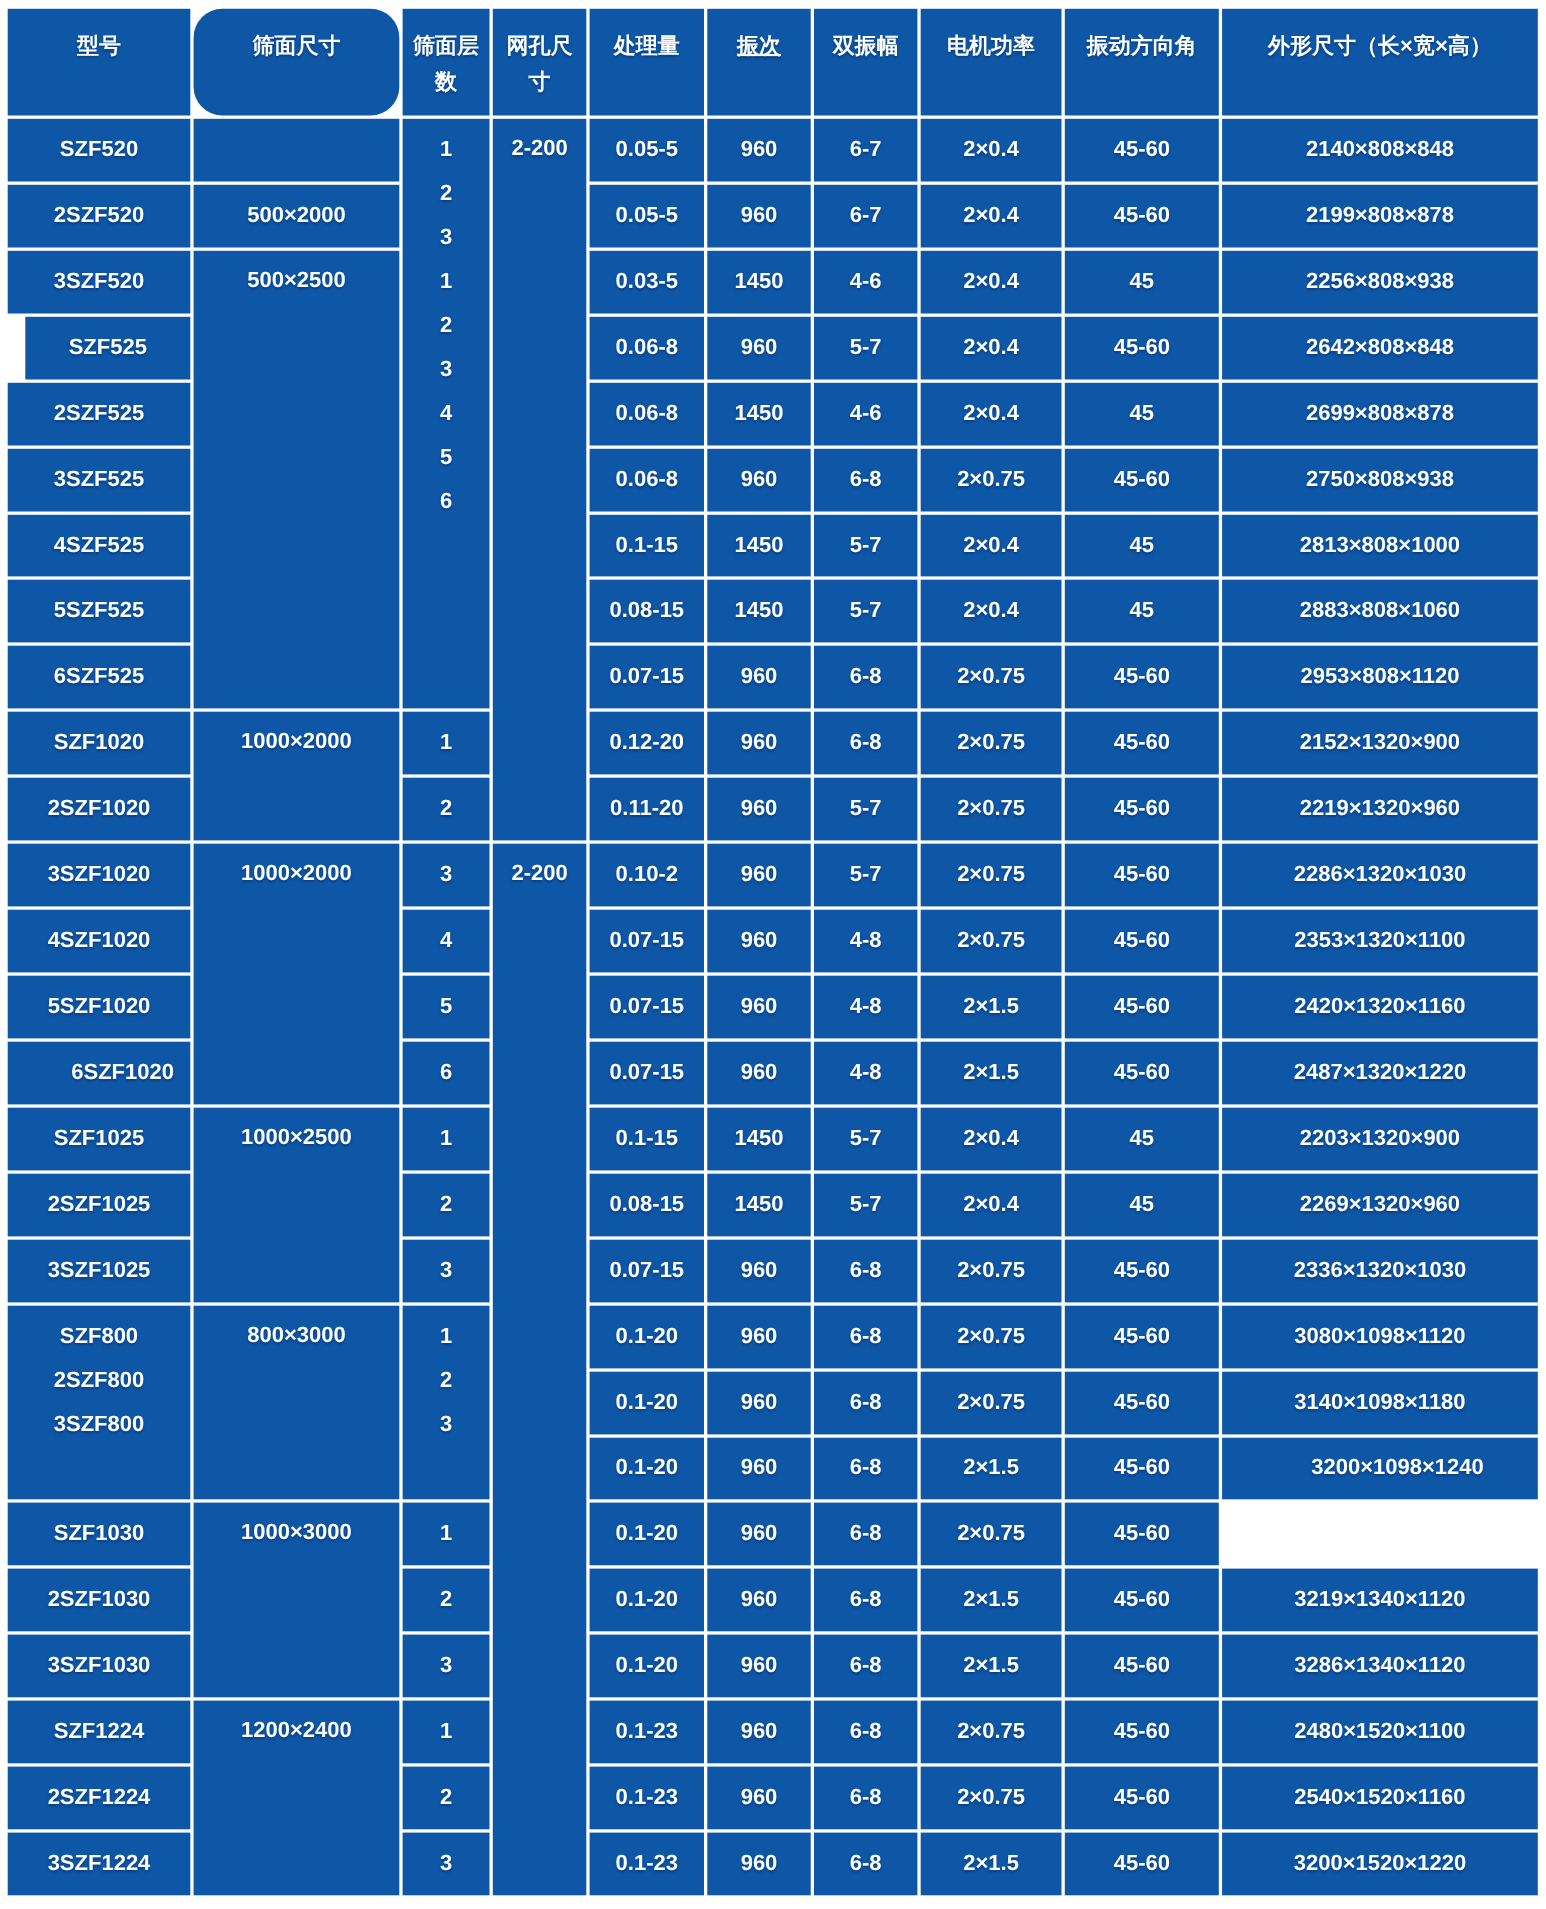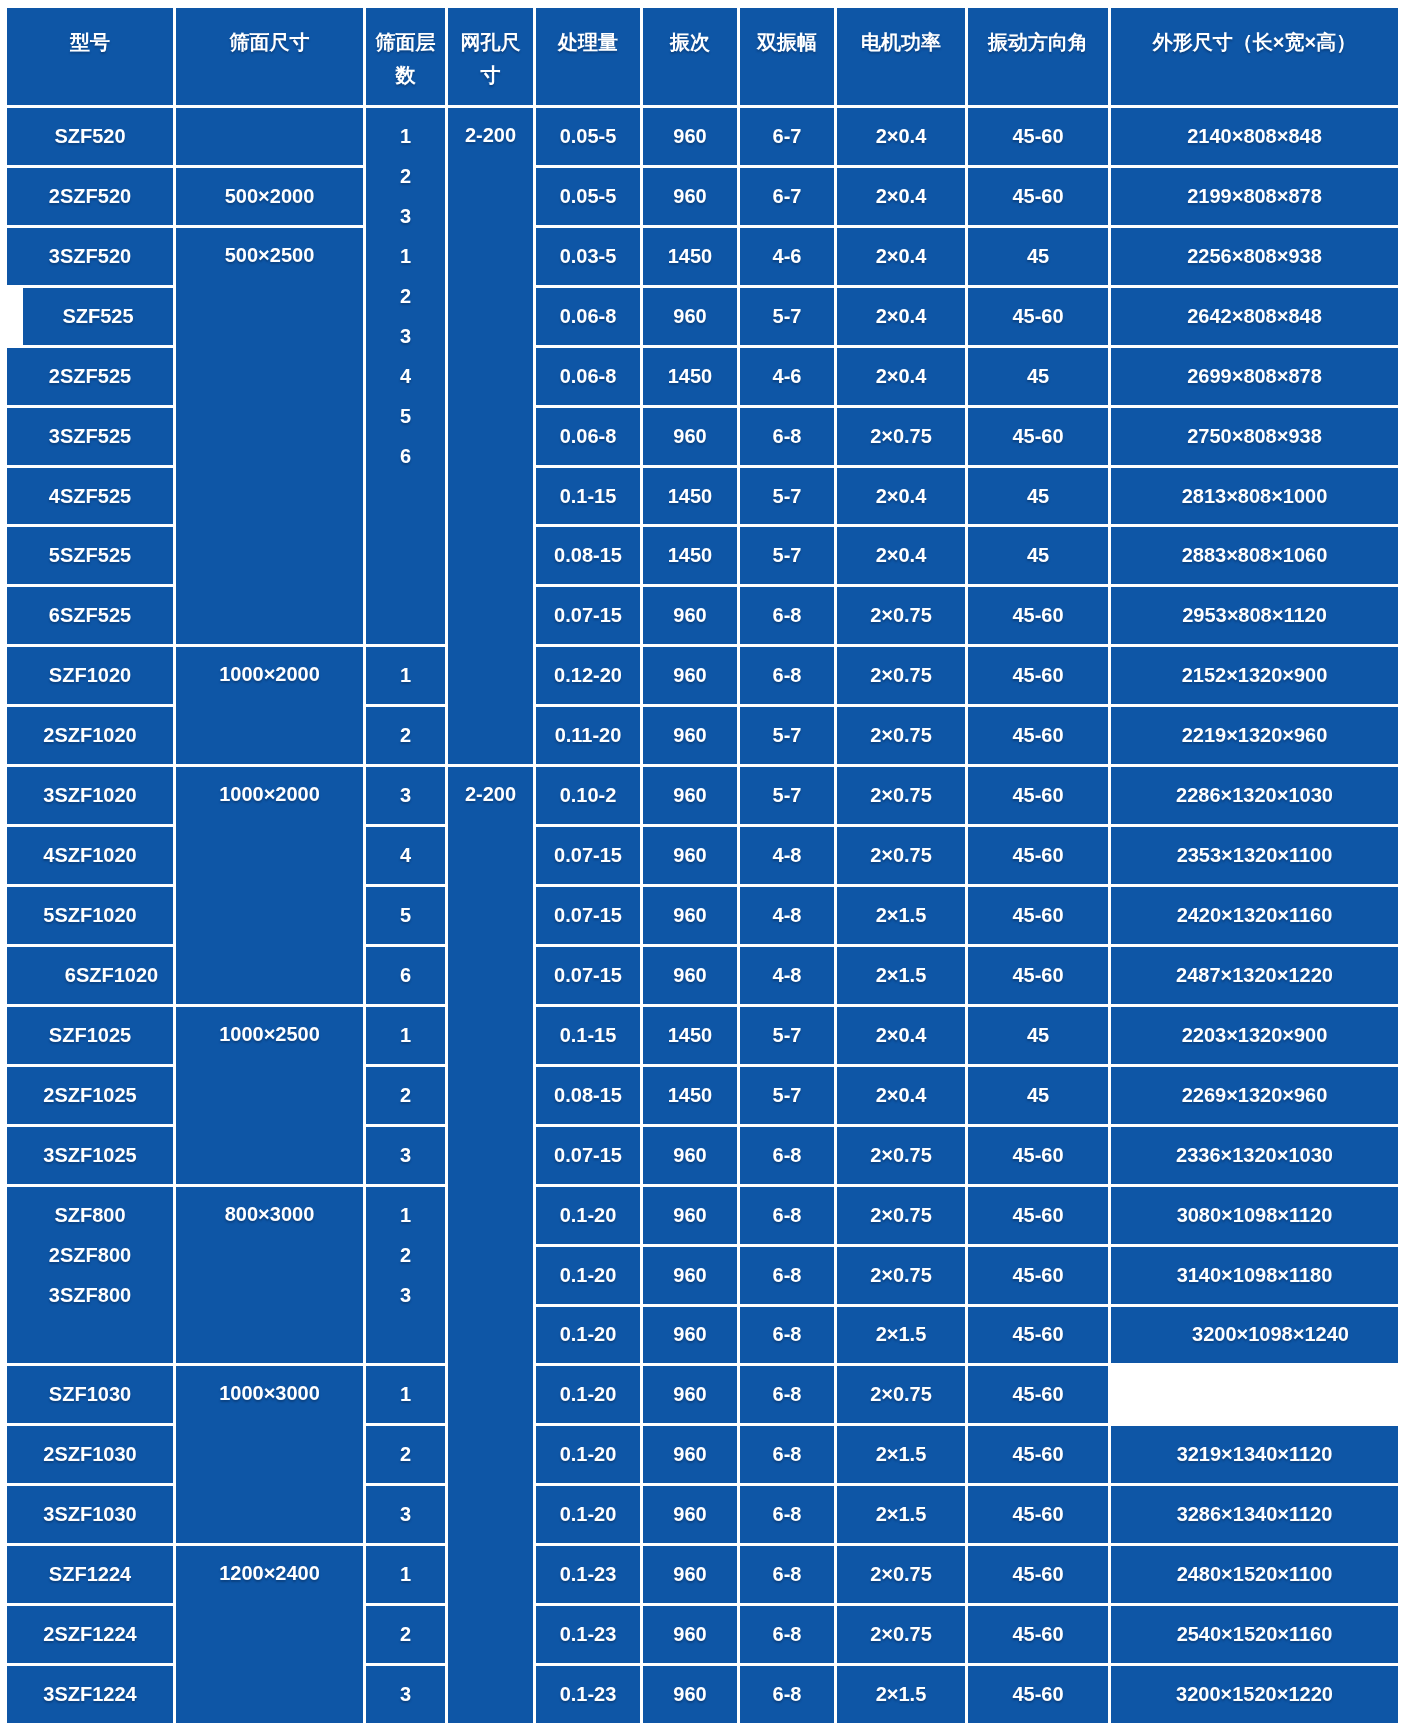--- a/index.html
+++ b/index.html
@@ -74,21 +74,21 @@
       <div class="cell" style="grid-area: 19 / 1 / span 1;">3SZF1025</div>
       <div class="cell v-stack" style="grid-area: 20 / 1 / span 3;">SZF800
 2SZF800
 3SZF800</div>
       <div class="cell" style="grid-area: 23 / 1 / span 1;">SZF1030</div>
       <div class="cell" style="grid-area: 24 / 1 / span 1;">2SZF1030</div>
       <div class="cell" style="grid-area: 25 / 1 / span 1;">3SZF1030</div>
       <div class="cell" style="grid-area: 26 / 1 / span 1;">SZF1224</div>
       <div class="cell" style="grid-area: 27 / 1 / span 1;">2SZF1224</div>
       <div class="cell" style="grid-area: 28 / 1 / span 1;">3SZF1224</div>
-      <div class="cell header" style="grid-area: 1 / 2;">筛面尺寸</div>
+      <div class="cell header" style="grid-area: 1 / 2; border-radius: 26px;">筛面尺寸</div>
       <div class="cell" style="grid-area: 2 / 2 / span 1;"></div>
       <div class="cell" style="grid-area: 3 / 2 / span 1;">500×2000</div>
       <div class="cell v-first" style="grid-area: 4 / 2 / span 7;">500×2500</div>
       <div class="cell v-first" style="grid-area: 11 / 2 / span 2;">1000×2000</div>
       <div class="cell v-first" style="grid-area: 13 / 2 / span 4;">1000×2000</div>
       <div class="cell v-first" style="grid-area: 17 / 2 / span 3;">1000×2500</div>
       <div class="cell v-first" style="grid-area: 20 / 2 / span 3;">800×3000</div>
       <div class="cell v-first" style="grid-area: 23 / 2 / span 3;">1000×3000</div>
       <div class="cell v-first" style="grid-area: 26 / 2 / span 3;">1200×2400</div>
       <div class="cell header" style="grid-area: 1 / 3;">筛面层数</div>
@@ -143,21 +143,21 @@
       <div class="cell" style="grid-area: 19 / 5 / span 1;">0.07-15</div>
       <div class="cell" style="grid-area: 20 / 5 / span 1;">0.1-20</div>
       <div class="cell" style="grid-area: 21 / 5 / span 1;">0.1-20</div>
       <div class="cell" style="grid-area: 22 / 5 / span 1;">0.1-20</div>
       <div class="cell" style="grid-area: 23 / 5 / span 1;">0.1-20</div>
       <div class="cell" style="grid-area: 24 / 5 / span 1;">0.1-20</div>
       <div class="cell" style="grid-area: 25 / 5 / span 1;">0.1-20</div>
       <div class="cell" style="grid-area: 26 / 5 / span 1;">0.1-23</div>
       <div class="cell" style="grid-area: 27 / 5 / span 1;">0.1-23</div>
       <div class="cell" style="grid-area: 28 / 5 / span 1;">0.1-23</div>
-      <div class="cell header" style="grid-area: 1 / 6;">振次</div>
+      <div class="cell header" style="grid-area: 1 / 6; text-decoration: underline;">振次</div>
       <div class="cell" style="grid-area: 2 / 6 / span 1;">960</div>
       <div class="cell" style="grid-area: 3 / 6 / span 1;">960</div>
       <div class="cell" style="grid-area: 4 / 6 / span 1;">1450</div>
       <div class="cell" style="grid-area: 5 / 6 / span 1;">960</div>
       <div class="cell" style="grid-area: 6 / 6 / span 1;">1450</div>
       <div class="cell" style="grid-area: 7 / 6 / span 1;">960</div>
       <div class="cell" style="grid-area: 8 / 6 / span 1;">1450</div>
       <div class="cell" style="grid-area: 9 / 6 / span 1;">1450</div>
       <div class="cell" style="grid-area: 10 / 6 / span 1;">960</div>
       <div class="cell" style="grid-area: 11 / 6 / span 1;">960</div>

